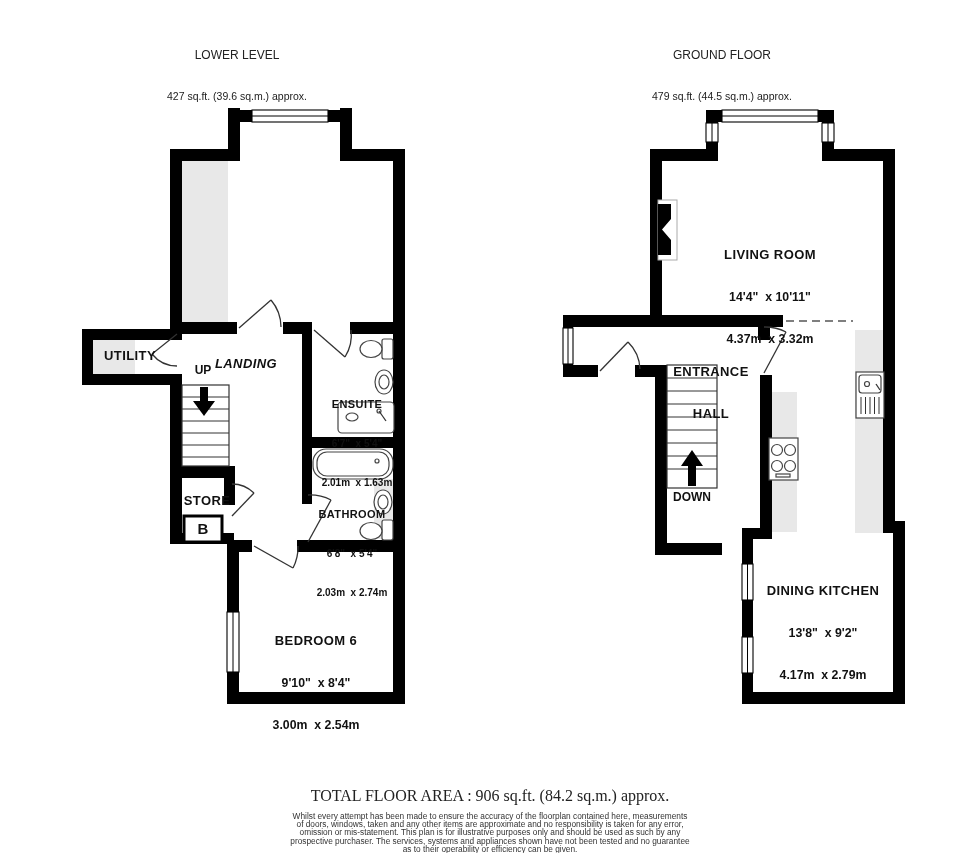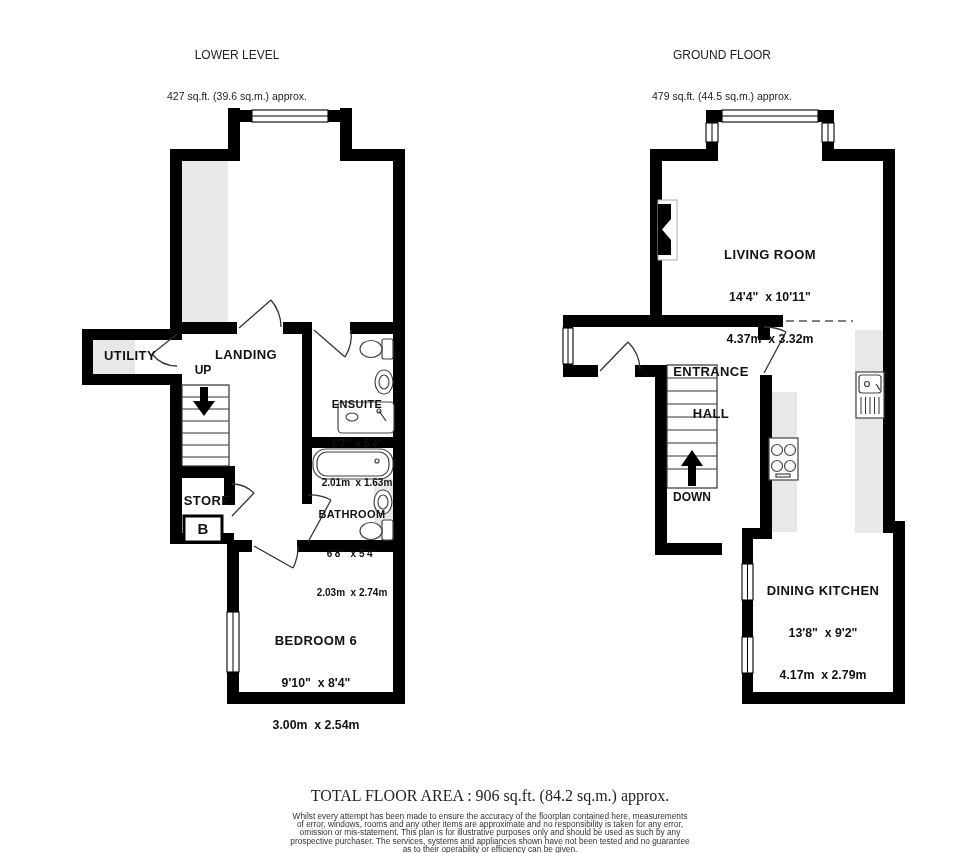--- a/index.html
+++ b/index.html
@@ -277,21 +277,21 @@
 </div>
 
 <div class="lbl floor-header" style="left:722px;top:20px;">
   <div class="t">GROUND FLOOR</div>
   <div class="a">479 sq.ft. (44.5 sq.m.) approx.</div>
 </div>
 
 
 <div class="lbl tag" style="left:130px;top:349px;">UTILITY</div>
 
-<div class="lbl tag" style="left:246px;top:348px;">LANDING</div>
+<div class="lbl tag" style="left:246px;top:357px;font-style:italic;">LANDING</div>
 
 <div class="lbl tiny" style="left:203px;top:366px;">UP</div>
 
 <div class="lbl room small" style="left:357px;top:371px;">
   <div class="nm">ENSUITE</div>
   <div class="dim">6'7"  x 5'4"</div>
   <div class="dim">2.01m  x 1.63m</div>
 </div>
 
 <div class="lbl room small" style="left:352px;top:481px;">
@@ -325,20 +325,20 @@
 
 <div class="lbl room" style="left:823px;top:556px;">
   <div class="nm">DINING KITCHEN</div>
   <div class="dim">13'8"  x 9'2"</div>
   <div class="dim">4.17m  x 2.79m</div>
 </div>
 
 <div class="footer" style="top:789px;">
   <div class="total">TOTAL FLOOR AREA : 906 sq.ft. (84.2 sq.m.) approx.</div>
   <div class="d">Whilst every attempt has been made to ensure the accuracy of the floorplan contained here, measurements</div>
-  <div class="d">of error, windows, rooms and any other items are approximate and no responsibility is taken for any error,</div>
+  <div class="d">of doors, windows, taken and any other items are approximate and no responsibility is taken for any error,</div>
   <div class="d">omission or mis-statement. This plan is for illustrative purposes only and should be used as such by any</div>
   <div class="d">prospective purchaser. The services, systems and appliances shown have not been tested and no guarantee</div>
   <div class="d">as to their operability or efficiency can be given.</div>
   <div class="d">Made with Metropix ©2025</div>
 </div>
 
 </div>
 
 </body></html>

